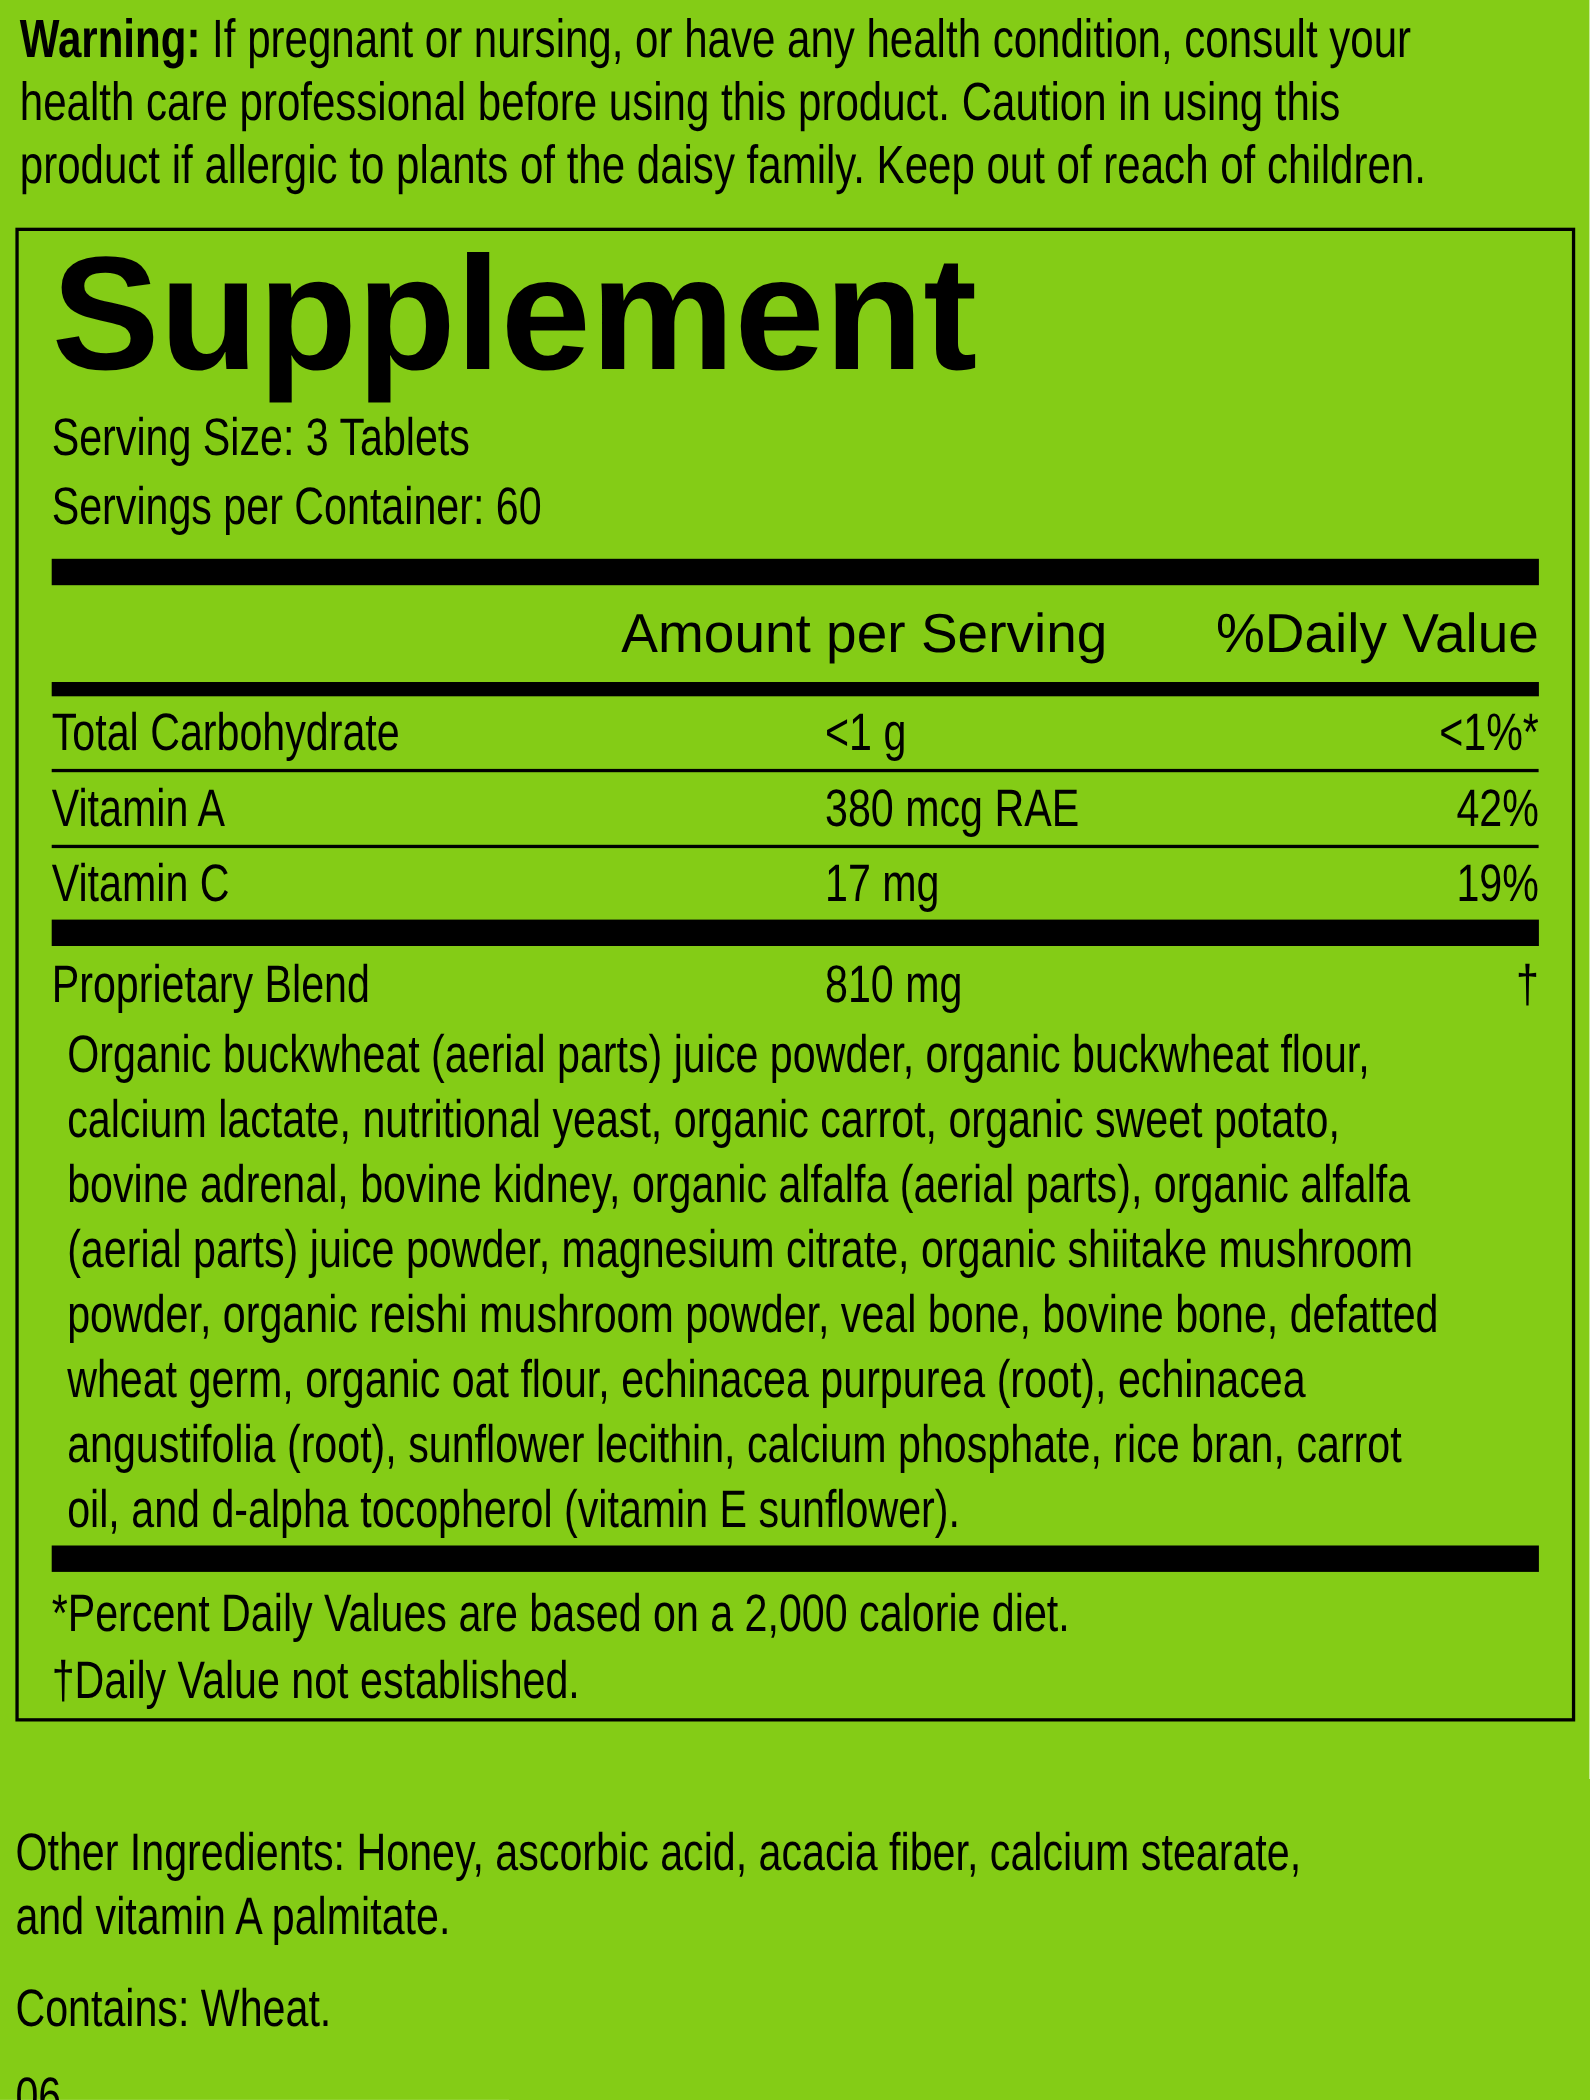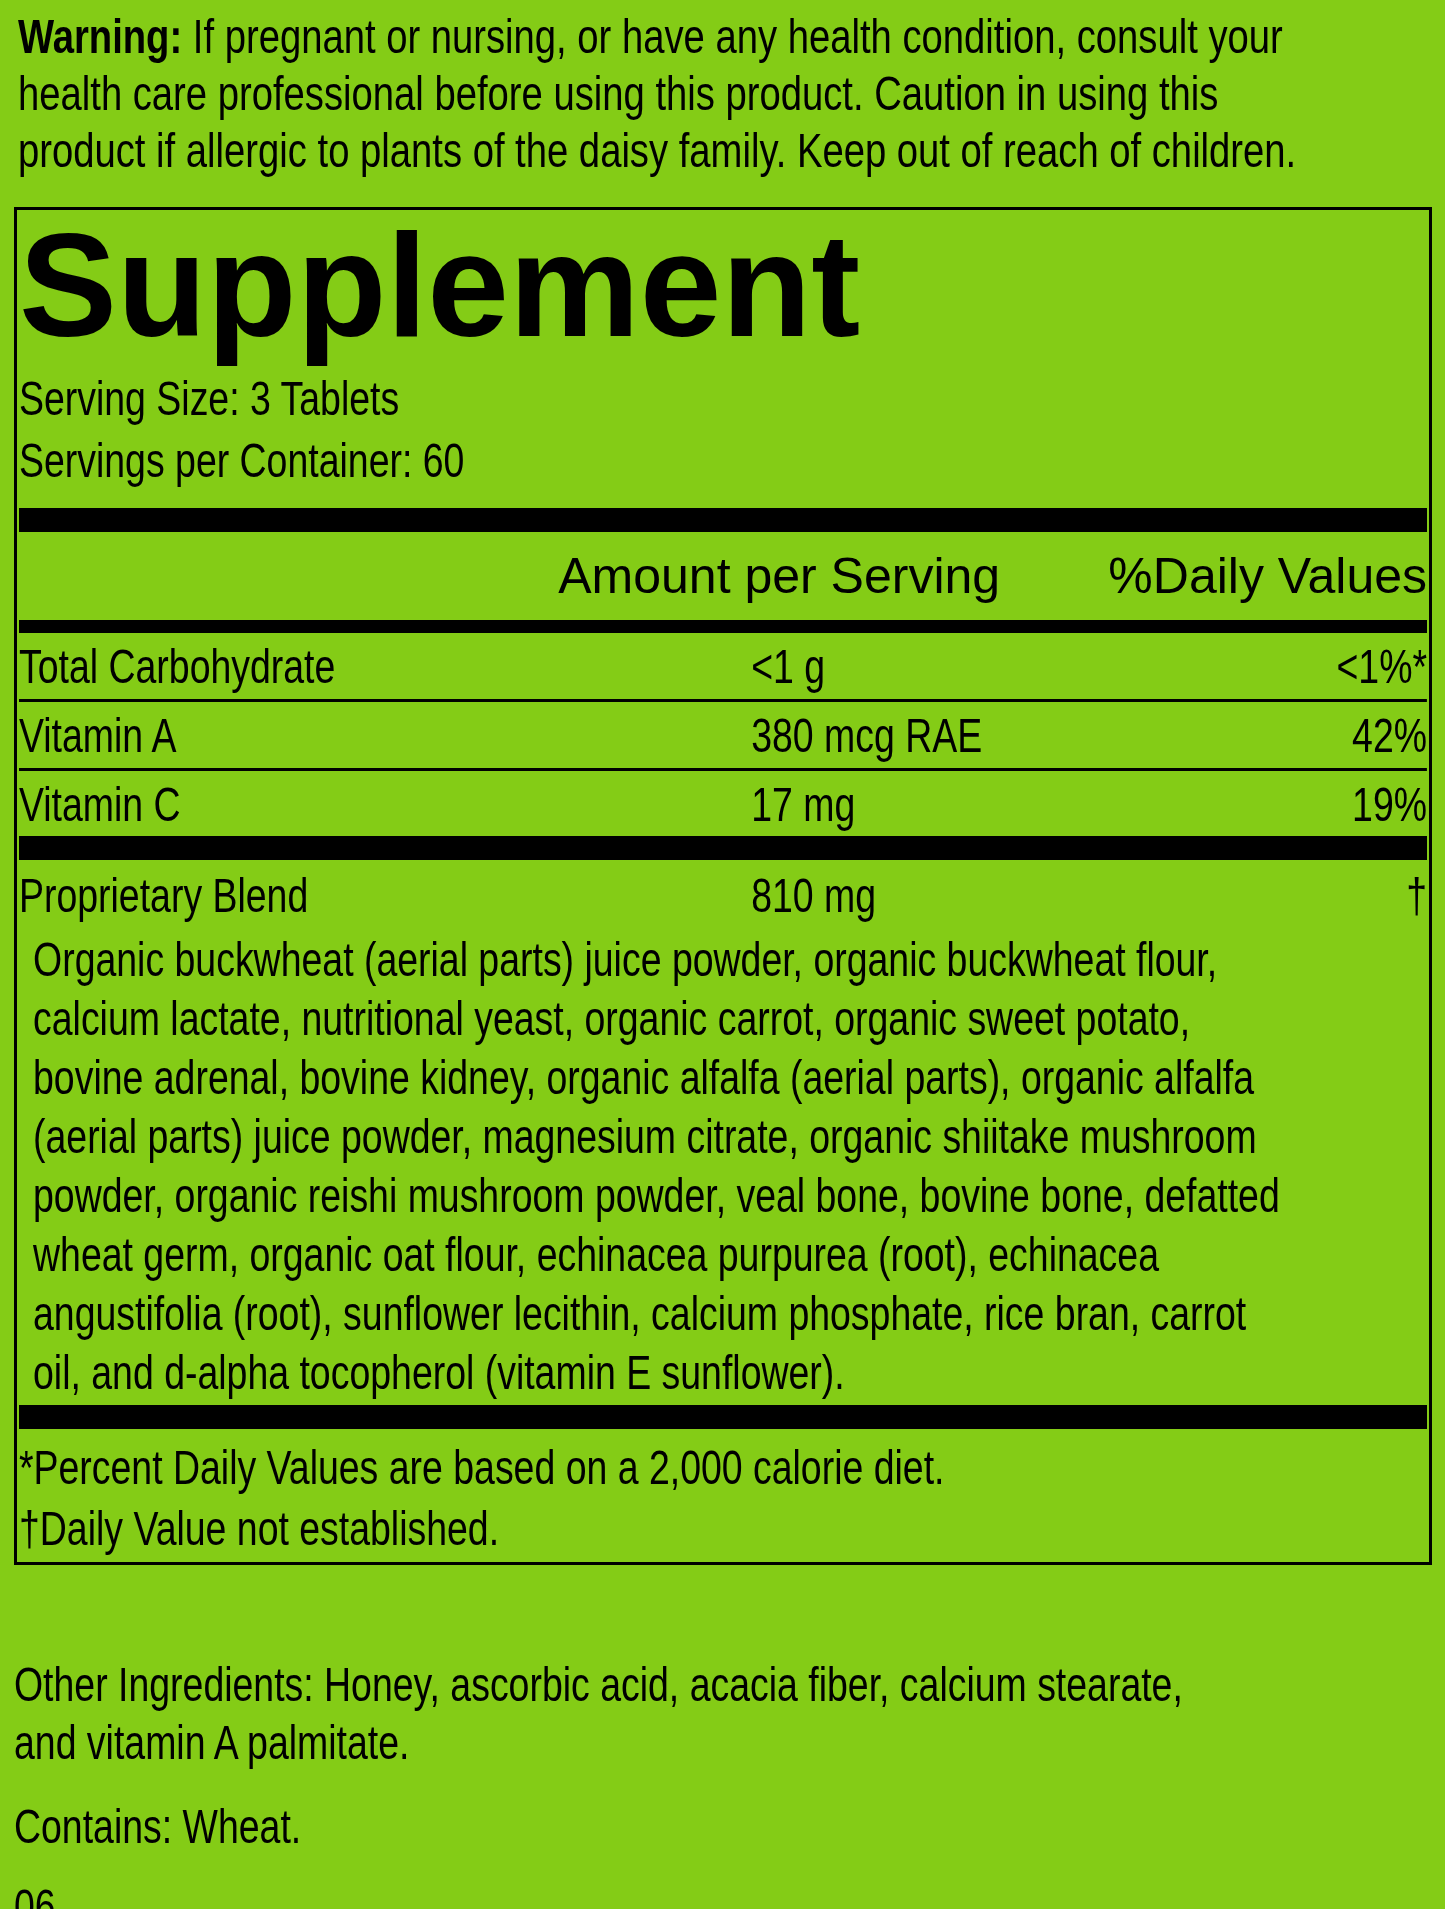--- a/index.html
+++ b/index.html
@@ -28,21 +28,21 @@
   .warning b { font-weight: bold; }
 
   .sf-box {
     position: absolute;
     left: 14px;
     top: 207px;
     width: 1418px;
     height: 1358px;
     box-sizing: border-box;
     border: 3px solid #000;
-    padding: 0 2px;
+    padding: 0 30px;
   }
   .sf-title {
     display: flex;
     justify-content: space-between;
     font-weight: bold;
     font-size: 147px;
     line-height: 150px;
     height: 158px;
   }
   .serving {
@@ -116,21 +116,21 @@
       <span>Supplement</span>
     </div>
 
     <div class="cond serving">Serving Size: 3 Tablets</div>
     <div class="cond serving">Servings per Container: 60</div>
 
     <div class="bar thick b1"></div>
 
     <div class="hdr-row">
       <span class="hdr-amt">Amount per Serving</span>
-      <span class="hdr-dv">%Daily Values</span>
+      <span class="hdr-dv">%Daily Value</span>
     </div>
 
     <div class="bar mid"></div>
 
     <div class="row ruled cond">
       <span class="nm">Total Carbohydrate</span>
       <span class="amt">&lt;1 g</span>
       <span class="dv">&lt;1%*</span>
     </div>
 

